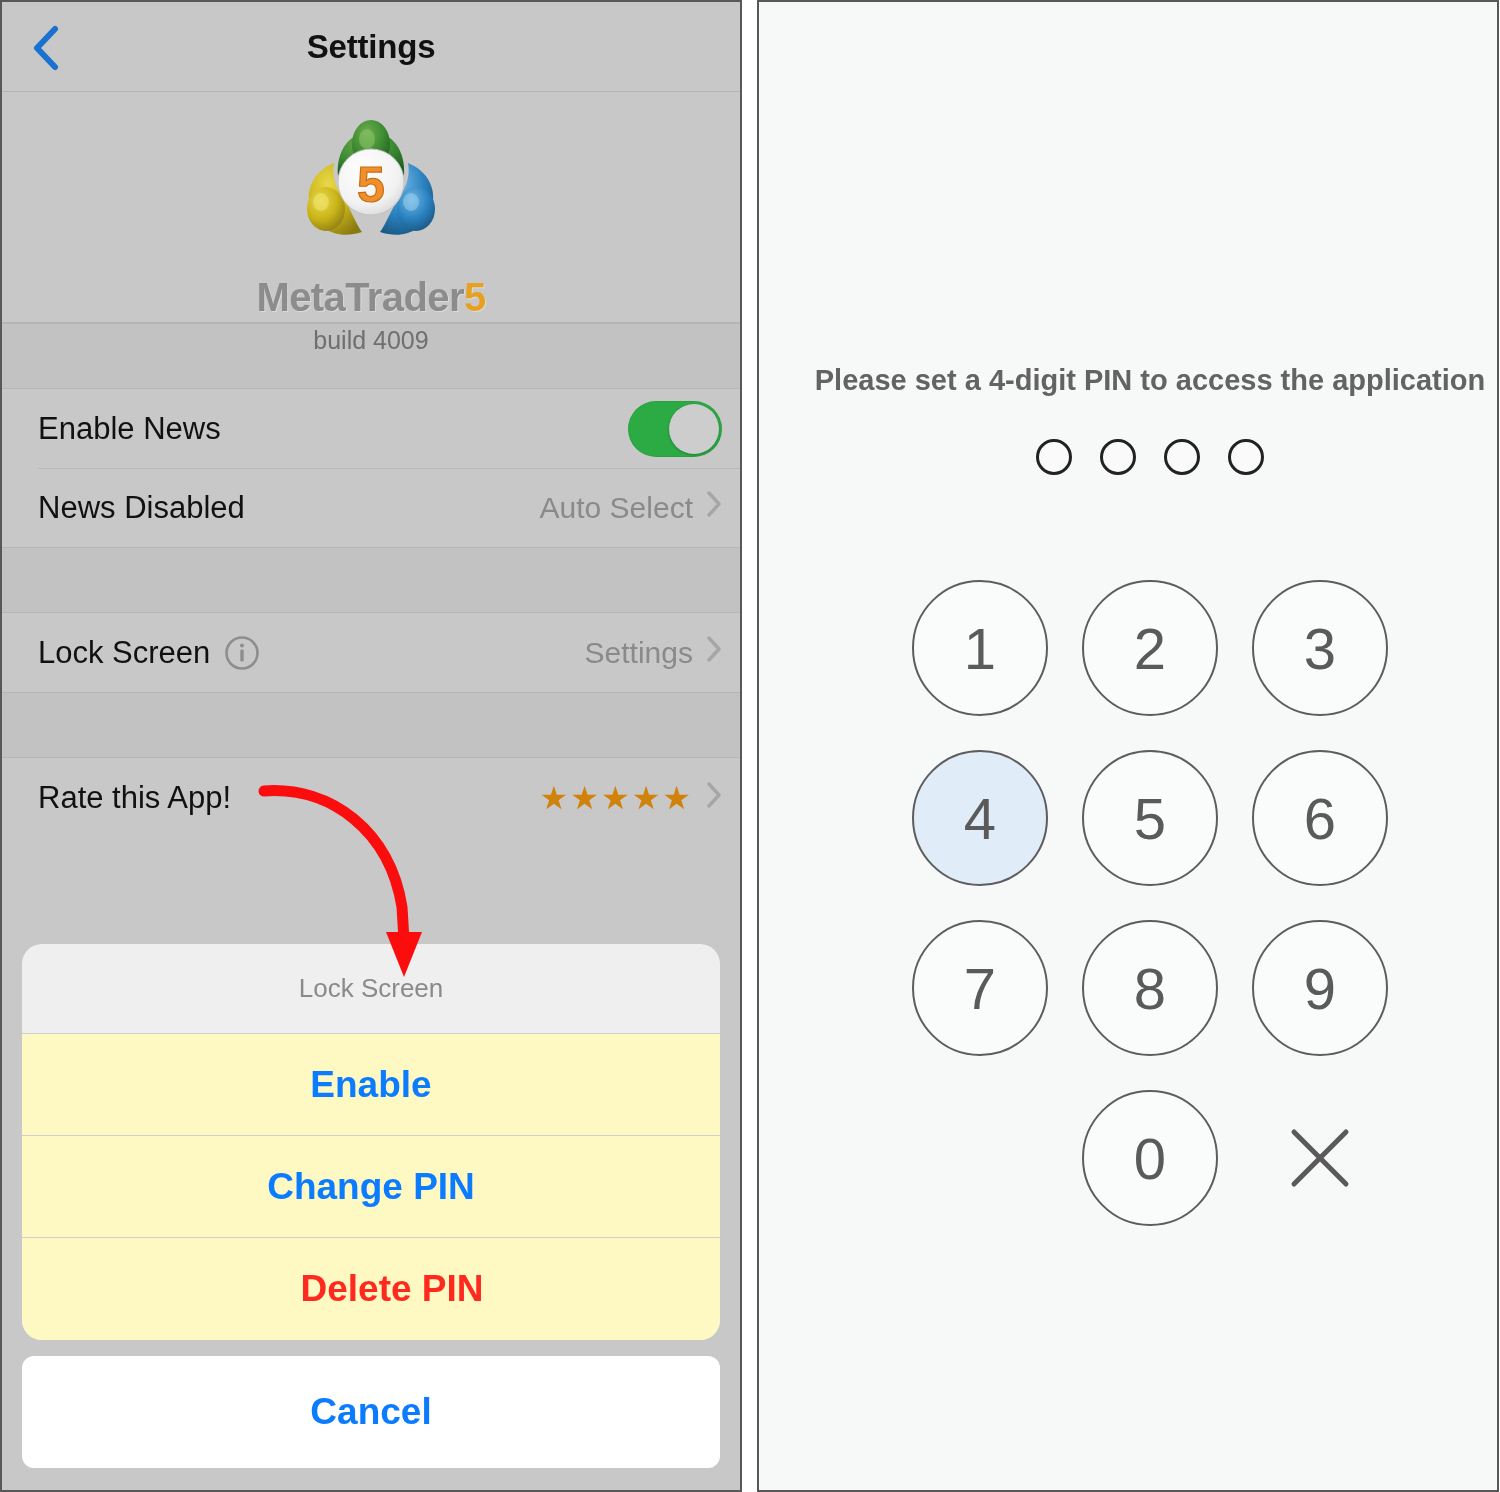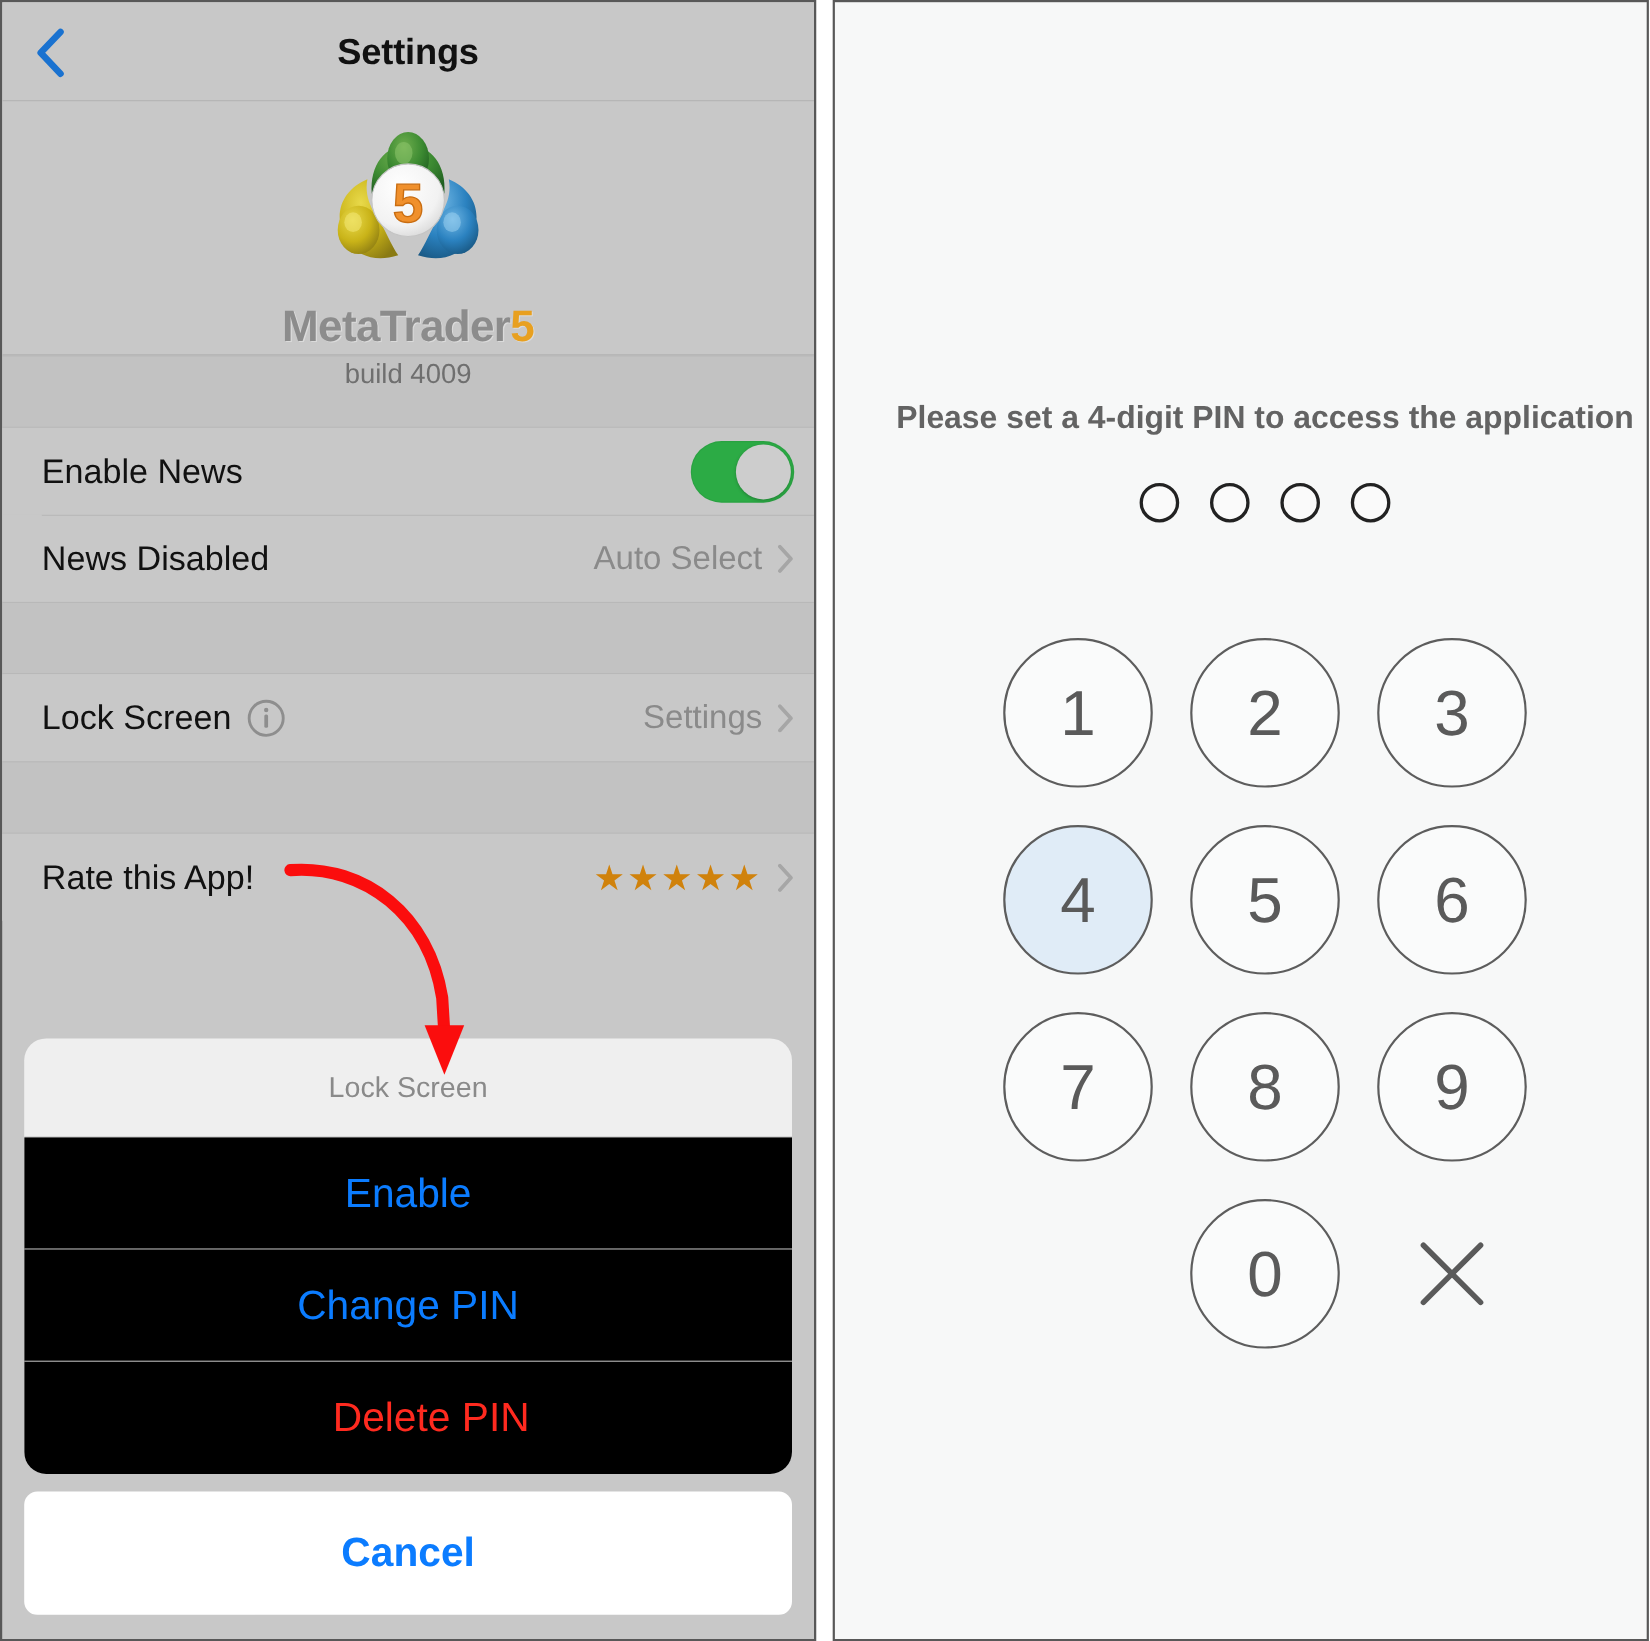--- a/index.html
+++ b/index.html
@@ -106,21 +106,20 @@
     background: #b8b8b8;
   }
   .row-label {
     font-size: 31px;
     color: #111111;
     flex: 0 0 auto;
   }
   .row-right {
     margin-left: auto;
     display: flex;
-    align-items: center;
     gap: 14px;
   }
   .row-value {
     font-size: 30px;
     color: #8a8a8a;
   }
   .chev {
     width: 15px; height: 26px;
     display: block;
   }
@@ -183,21 +182,22 @@
     font-size: 26px;
     color: #8a8a8a;
     border-bottom: 1px solid #cfcfcf;
   }
   .sheet-item {
     height: 102px;
     display: flex; align-items: center; justify-content: center;
     font-size: 37px;
     color: #0b7cff;
     border-bottom: 1px solid #cfcfcf;
-    background: #000000;
+    background: #fef9c3;
+    font-weight: bold;
   }
   .sheet-item:last-child { border-bottom: none; padding-left: 42px; }
   .sheet-item.destructive { color: #ff2a1f; }
   .sheet-cancel {
     margin-top: 16px;
     height: 112px;
     background: #ffffff;
     border-radius: 12px;
     display: flex; align-items: center; justify-content: center;
     font-size: 37px;

